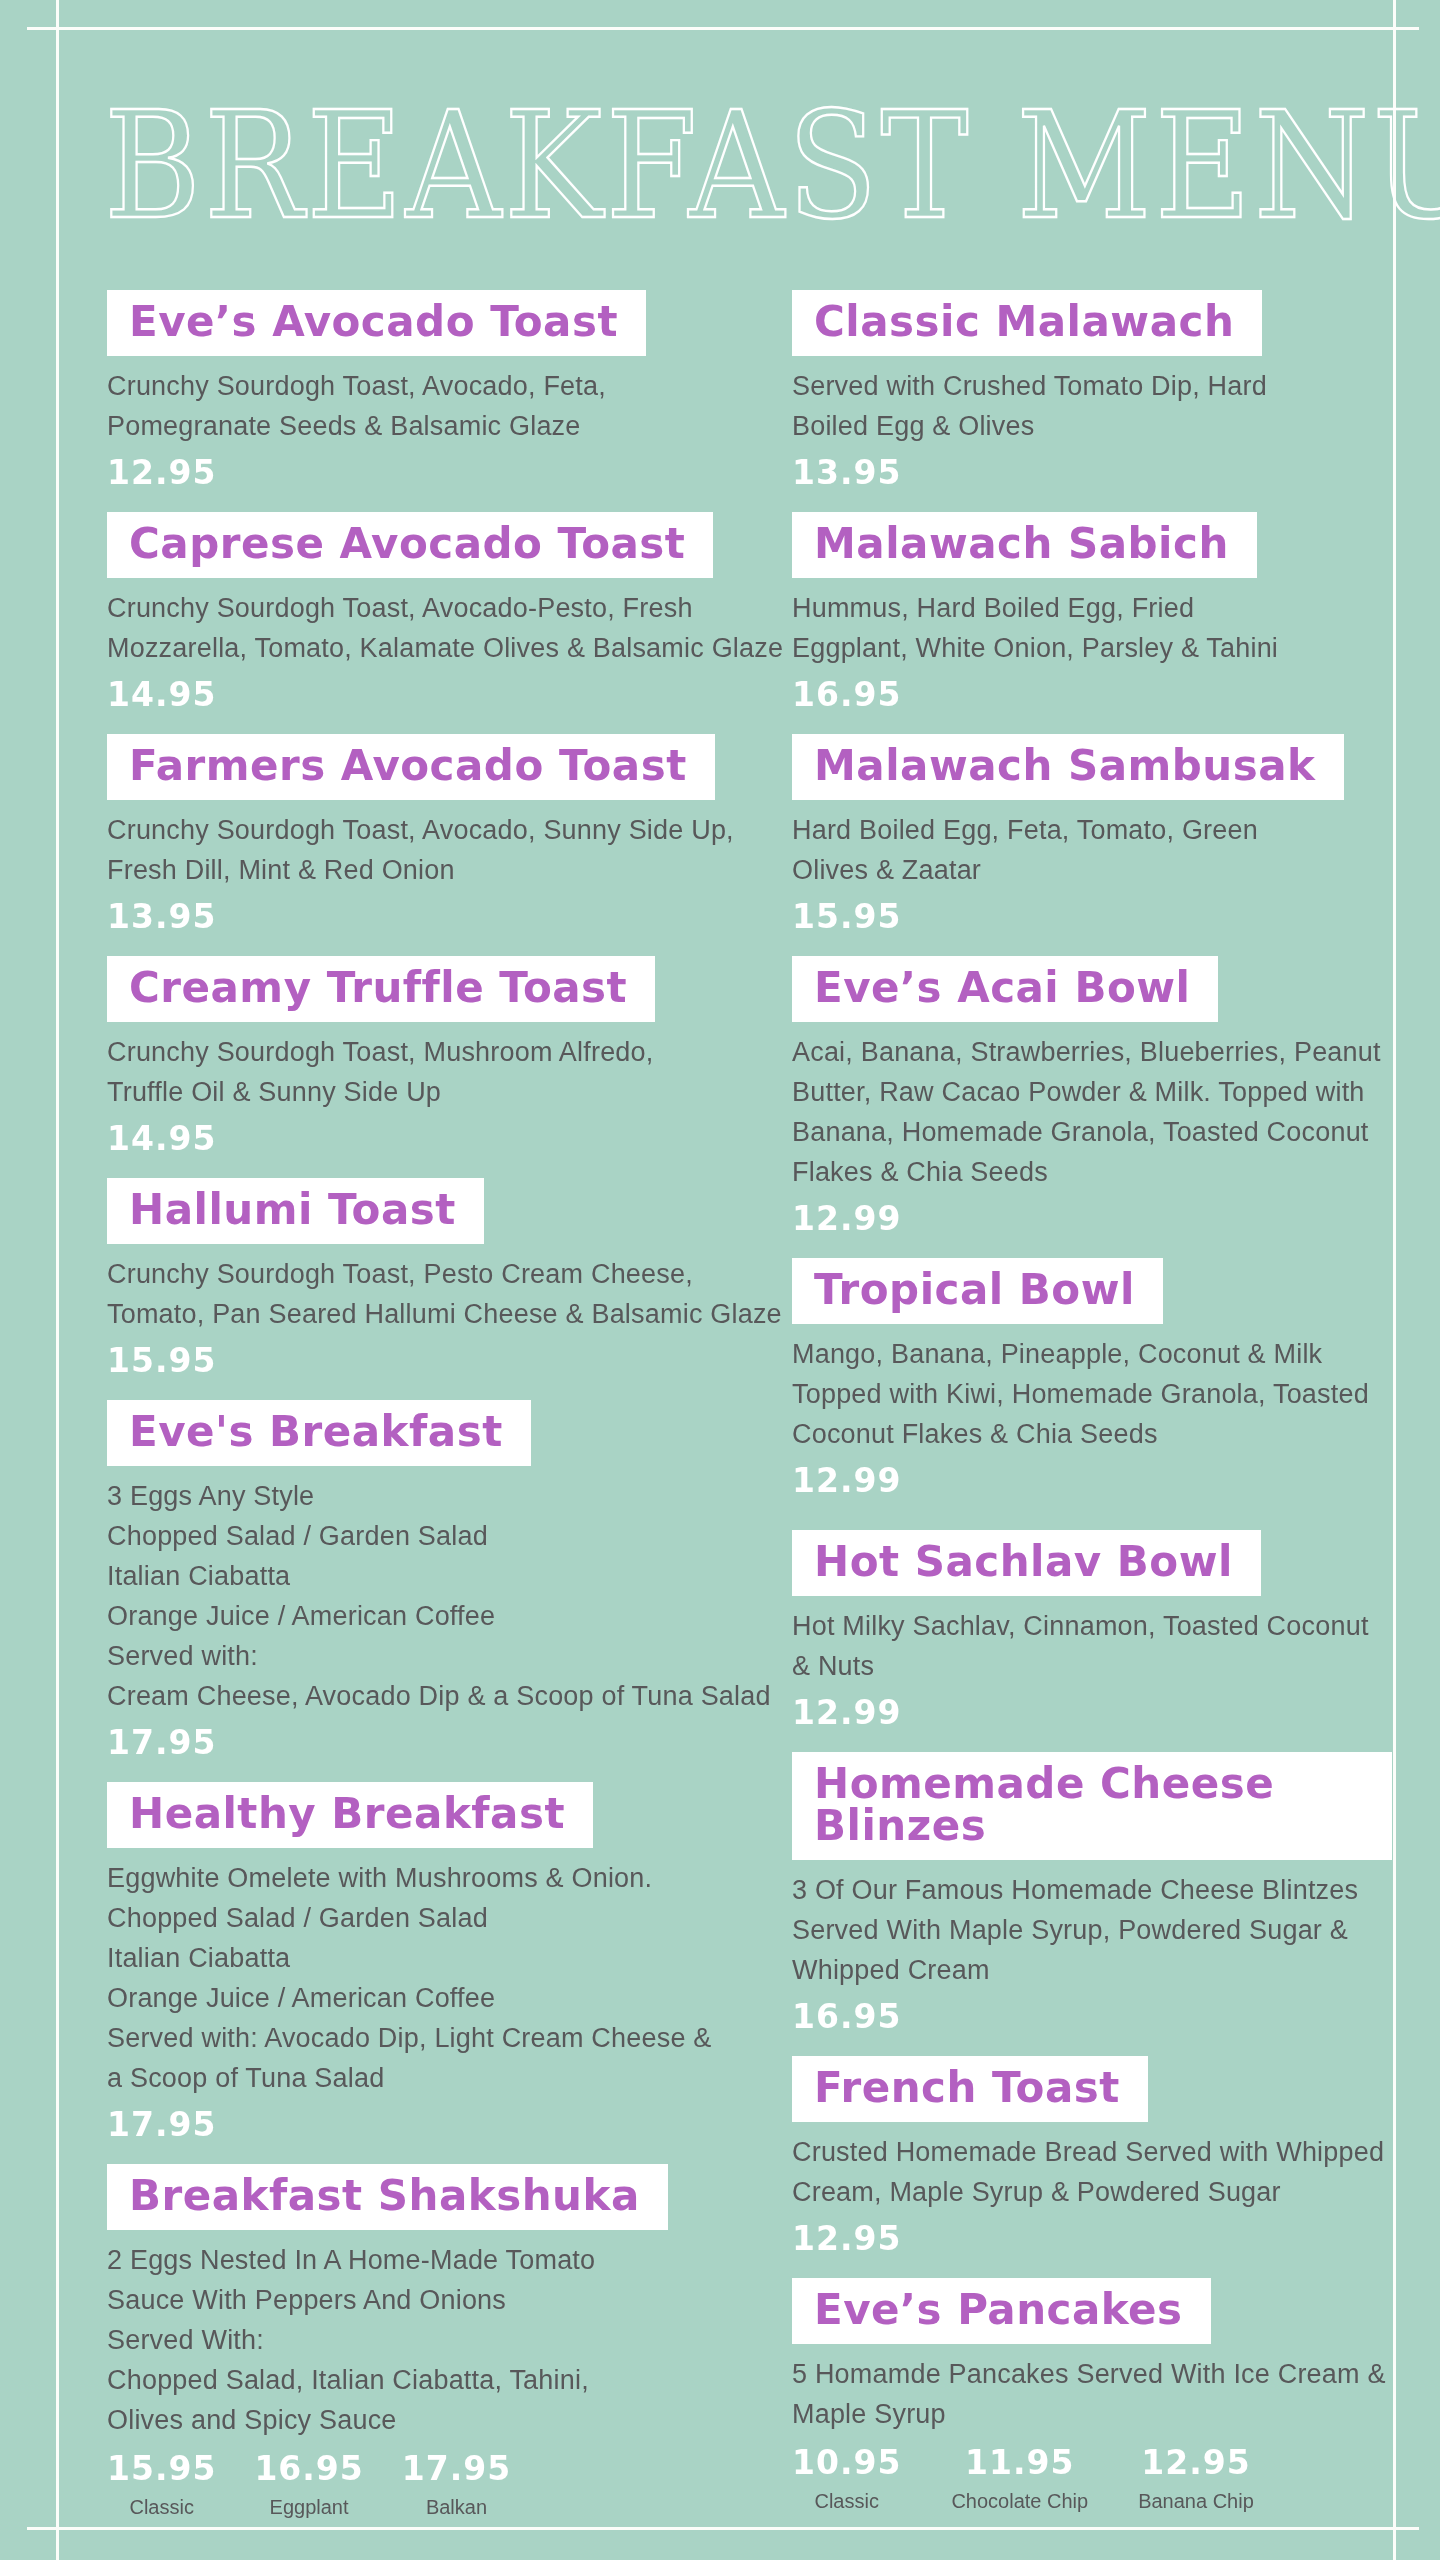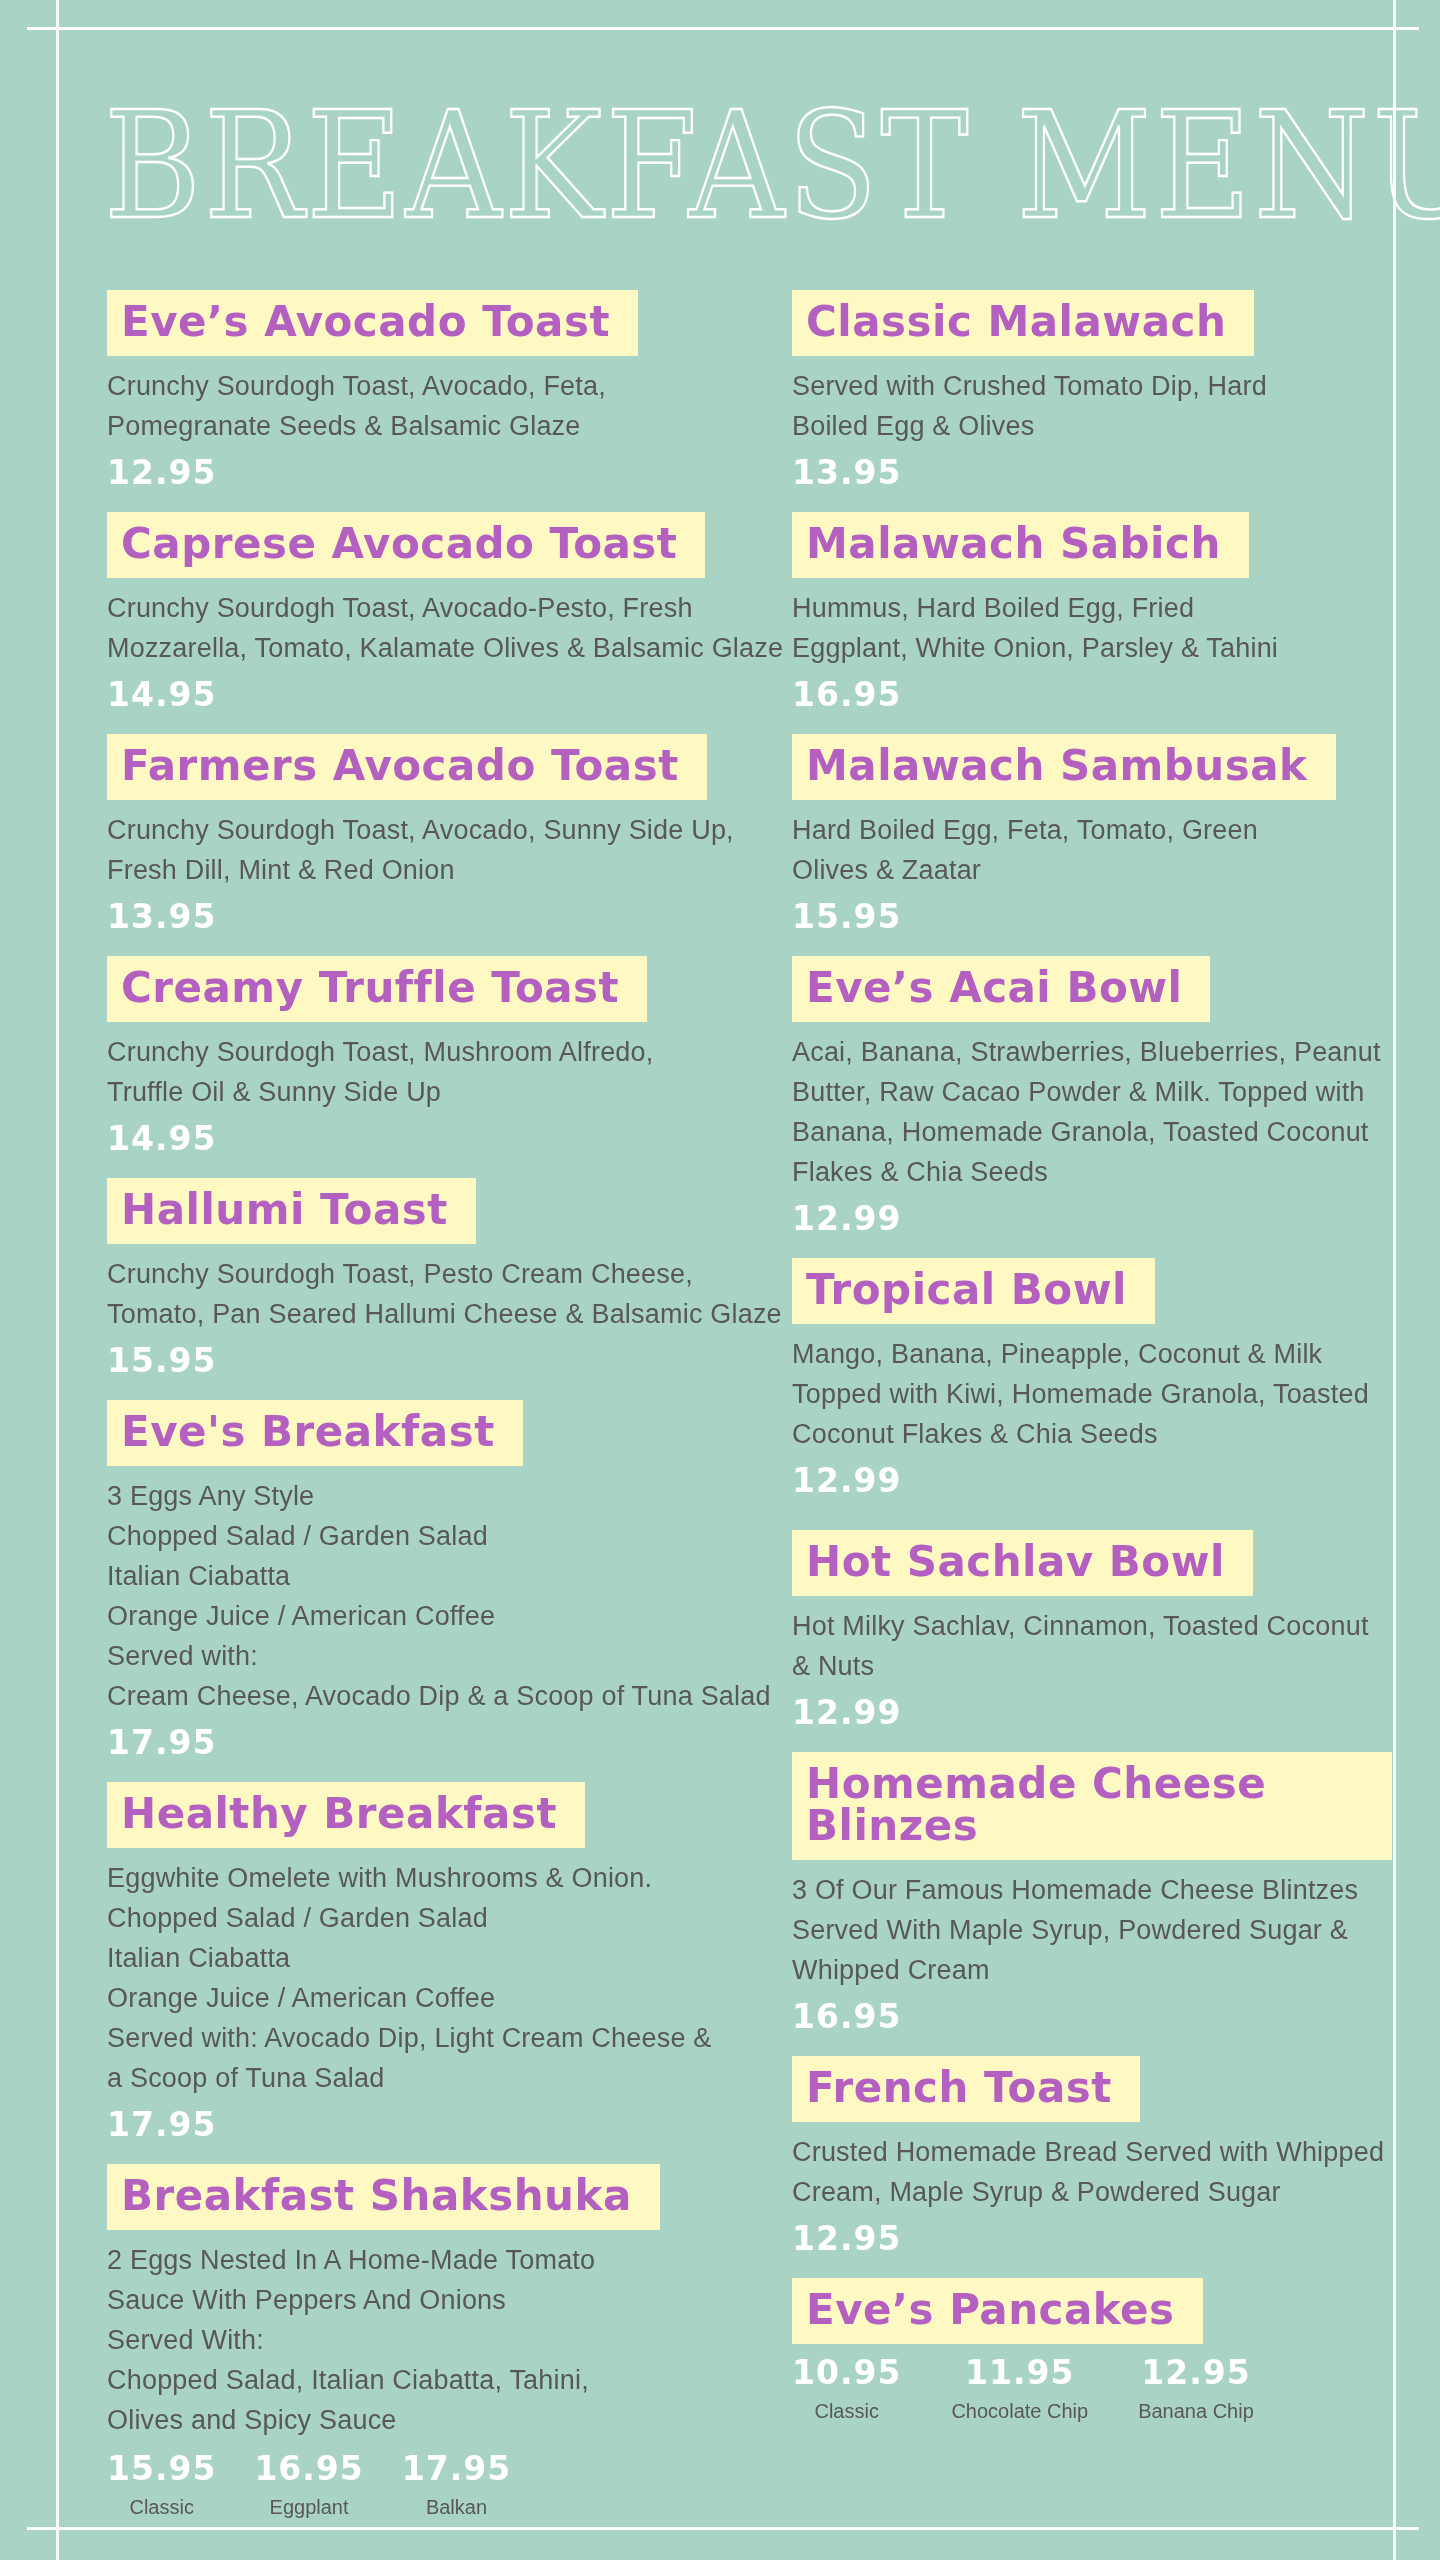--- a/index.html
+++ b/index.html
@@ -19,21 +19,21 @@
       letter-spacing:3px;white-space:nowrap;color:#ffffff;
       transform:scaleY(1.12);transform-origin:left top;}
   @supports (-webkit-text-stroke: 2px #fff){
     .menu-title{color:transparent;-webkit-text-stroke:2.2px #ffffff;}
   }
   
   .col{position:absolute;top:290px;}
   .col-left{left:107px;width:700px;}
   .col-right{left:792px;width:600px;}
   .item{margin-bottom:20px;}
-  .bar{display:inline-block;background:#fef9c3;padding:11px 28px 13px 14px;}
+  .bar{display:inline-block;background:#ffffff;padding:11px 28px 13px 22px;}
   .bar-title{font-family:"DejaVu Sans",sans-serif;font-weight:bold;font-size:42px;
       color:#b360c1;letter-spacing:0.5px;line-height:1;}
   .desc{margin-top:10px;color:#58585a;font-size:27px;line-height:40px;
       letter-spacing:0.2px;white-space:pre;}
   .price{margin-top:8px;color:#ffffff;font-family:"DejaVu Sans",sans-serif;
       font-weight:bold;font-size:33px;line-height:38px;letter-spacing:1px;}
   .variants{margin-top:10px;display:flex;}
   .variants.tight{gap:38px;}
   .variants.wide{gap:50px;}
   .variant{text-align:center;}
@@ -196,20 +196,22 @@
 
     <section class="item mt14">
       <div class="bar"><span class="bar-title">French Toast</span></div>
       <div class="desc">Crusted Homemade Bread Served with Whipped
 Cream, Maple Syrup &amp; Powdered Sugar</div>
       <div class="price">12.95</div>
     </section>
 
     <section class="item mt10">
       <div class="bar"><span class="bar-title">Eve’s Pancakes</span></div>
+      <div class="desc">5 Homamde Pancakes Served With Ice Cream &amp;
+Maple Syrup</div>
       <div class="variants wide">
         <div class="variant">
           <div class="price">10.95</div>
           <div class="variant-label">Classic</div>
         </div>
         <div class="variant">
           <div class="price">11.95</div>
           <div class="variant-label">Chocolate Chip</div>
         </div>
         <div class="variant">

